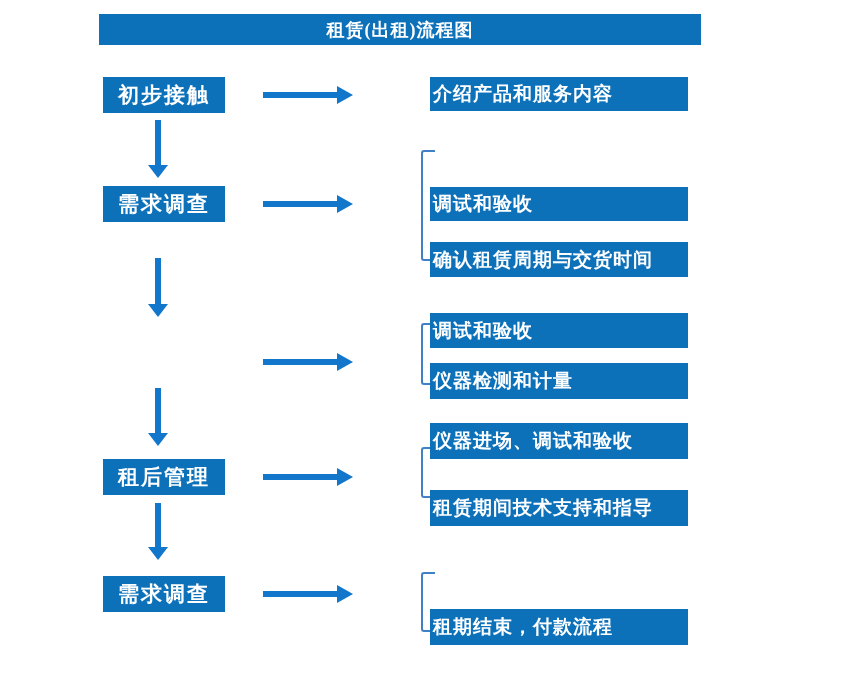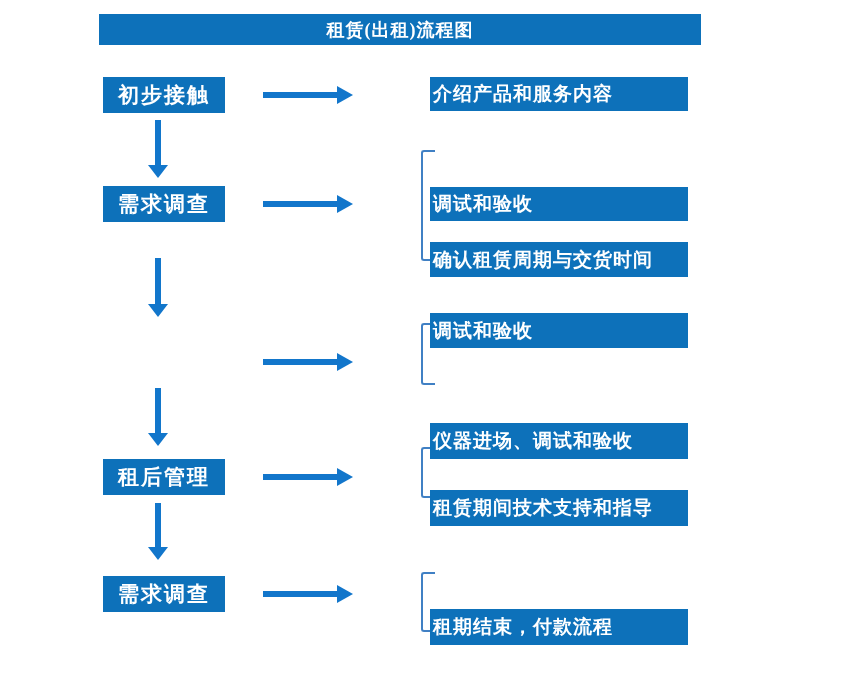--- a/index.html
+++ b/index.html
@@ -103,19 +103,20 @@
   <div class="bracket" style="top:323px;height:62px"></div>
   <div class="bracket" style="top:447px;height:51px"></div>
   <div class="bracket" style="top:572px;height:60px"></div>
 
   <div class="step-box" style="top:77px;height:34px">介绍产品和服务内容</div>
 
   <div class="step-box" style="top:187px;height:34px">调试和验收</div>
   <div class="step-box" style="top:242px;height:35px">确认租赁周期与交货时间</div>
 
   <div class="step-box" style="top:313px;height:35px">调试和验收</div>
+  <div class="step-box" style="top:363px;height:36px">仪器检测和计量</div>
 
   <div class="step-box" style="top:423px;height:36px">仪器进场、调试和验收</div>
   <div class="step-box" style="top:490px;height:36px">租赁期间技术支持和指导</div>
 
   <div class="step-box" style="top:609px;height:36px">租期结束，付款流程</div>
 
 </div>
 
 </body></html>

